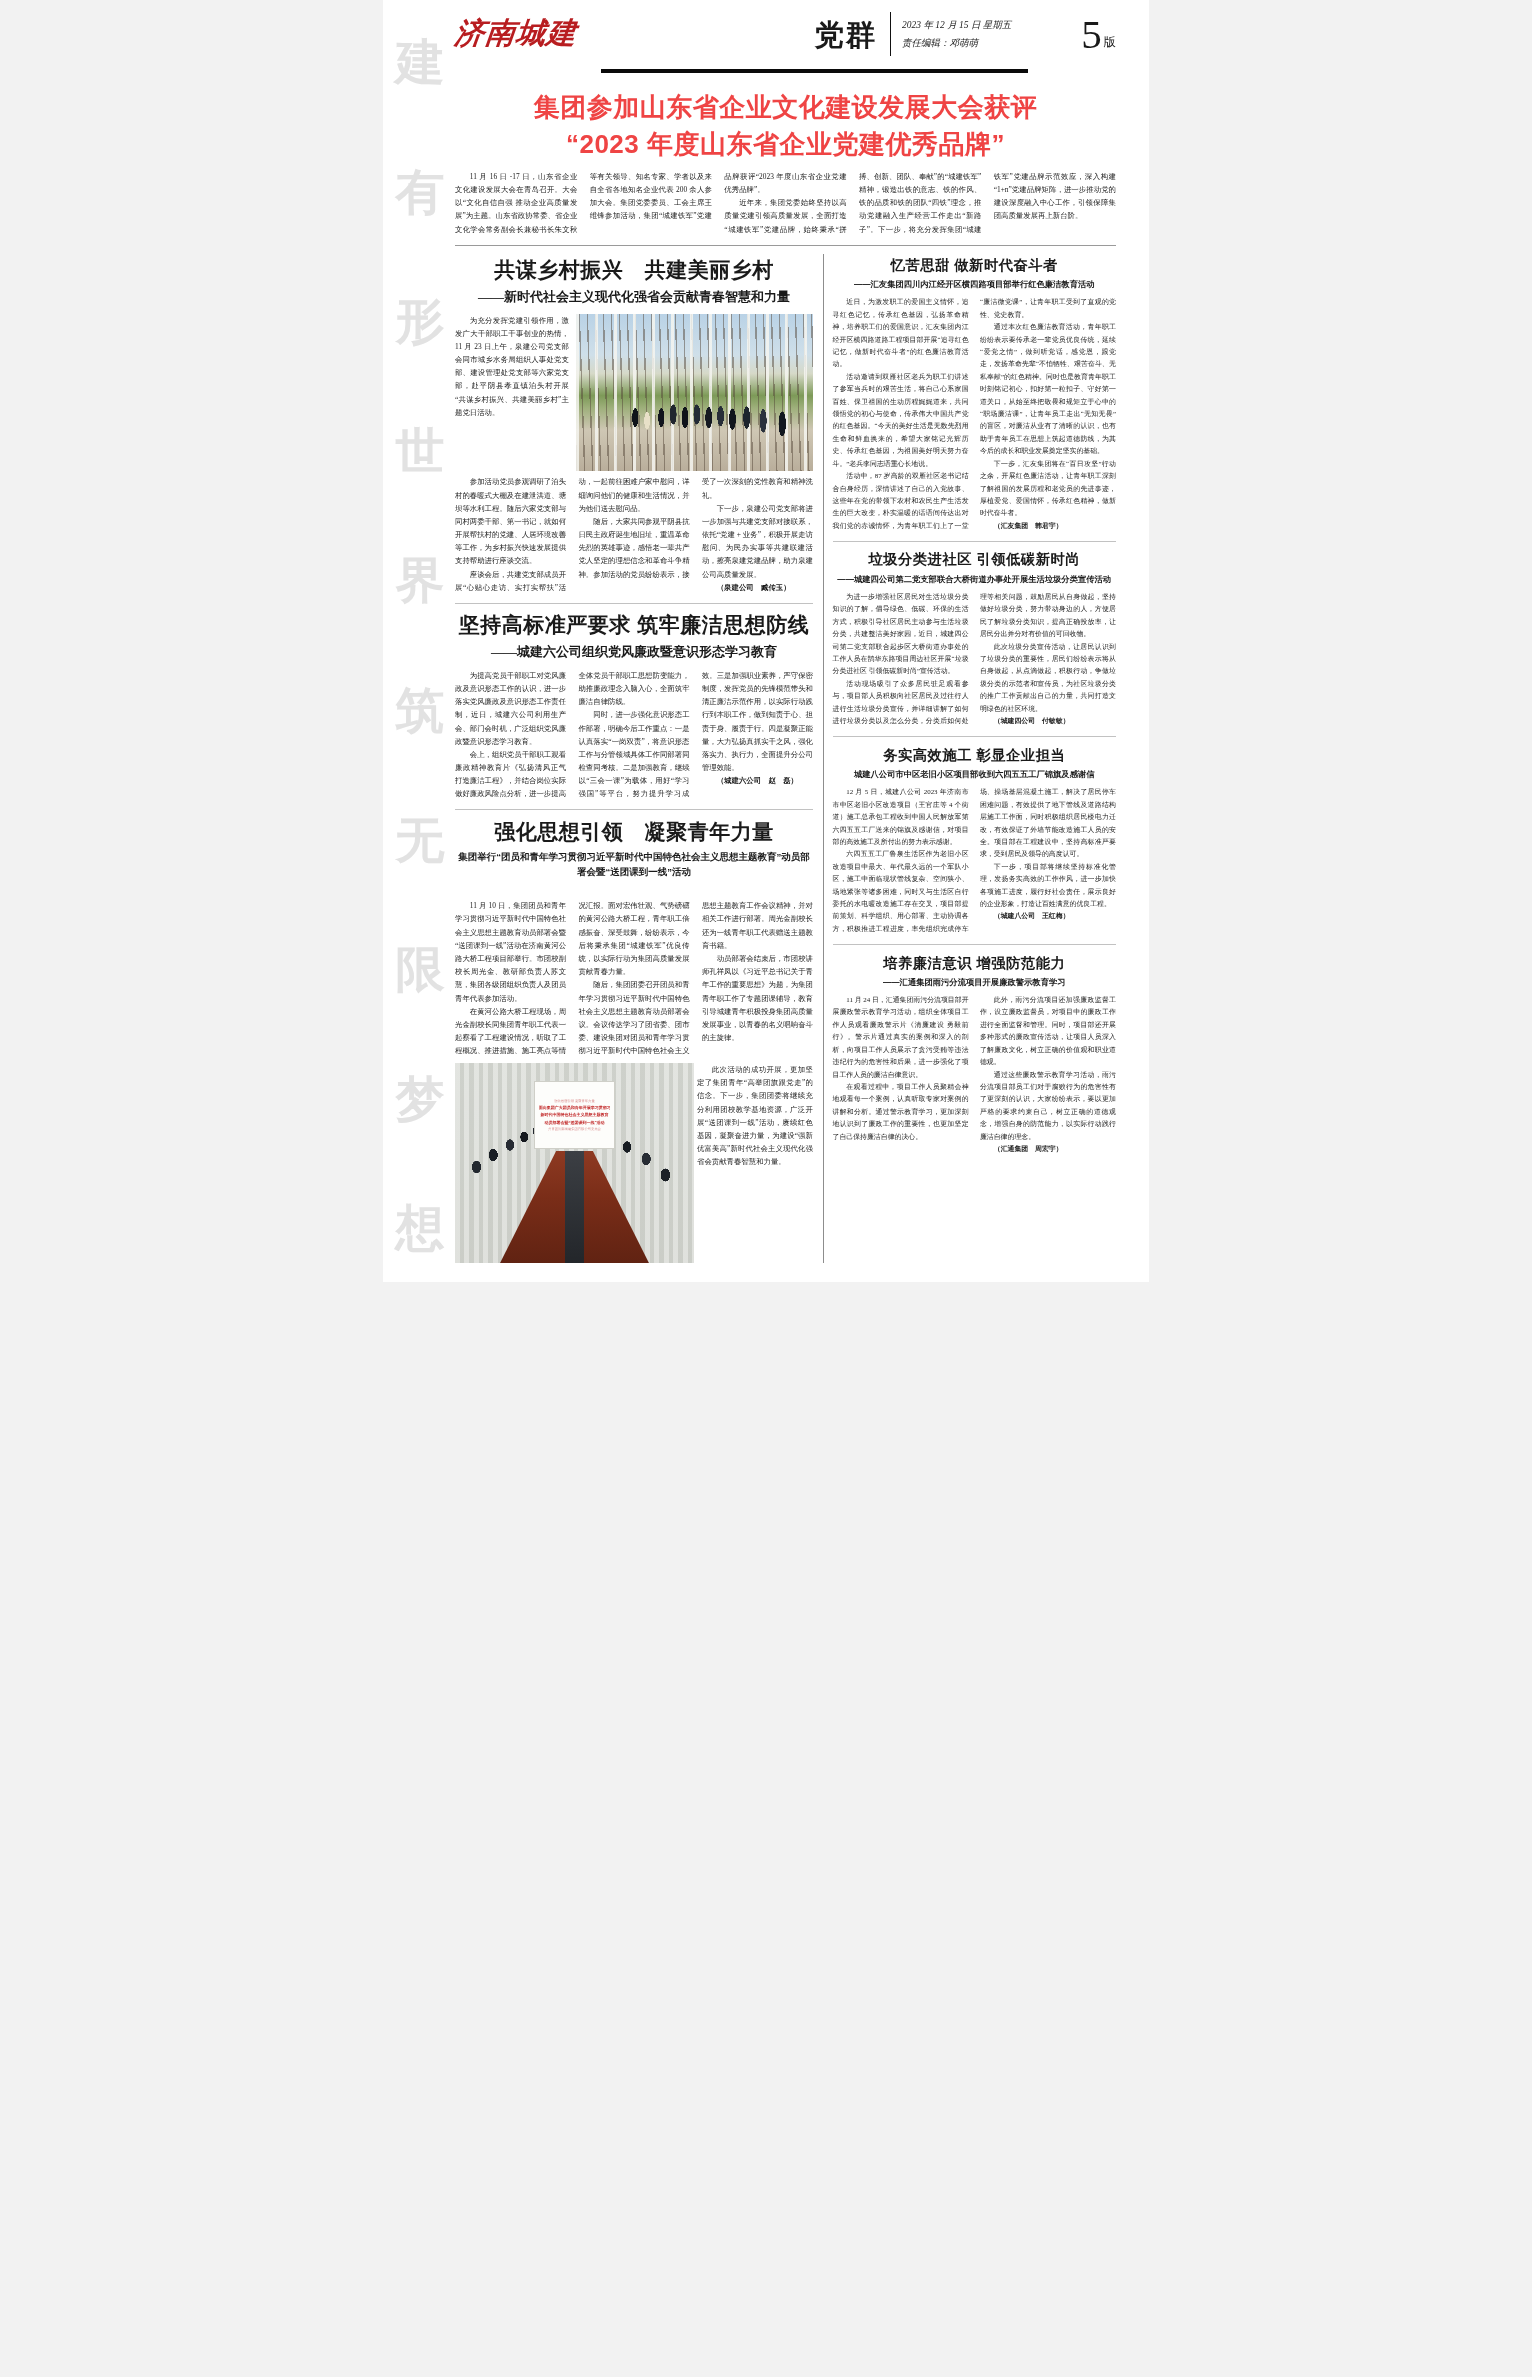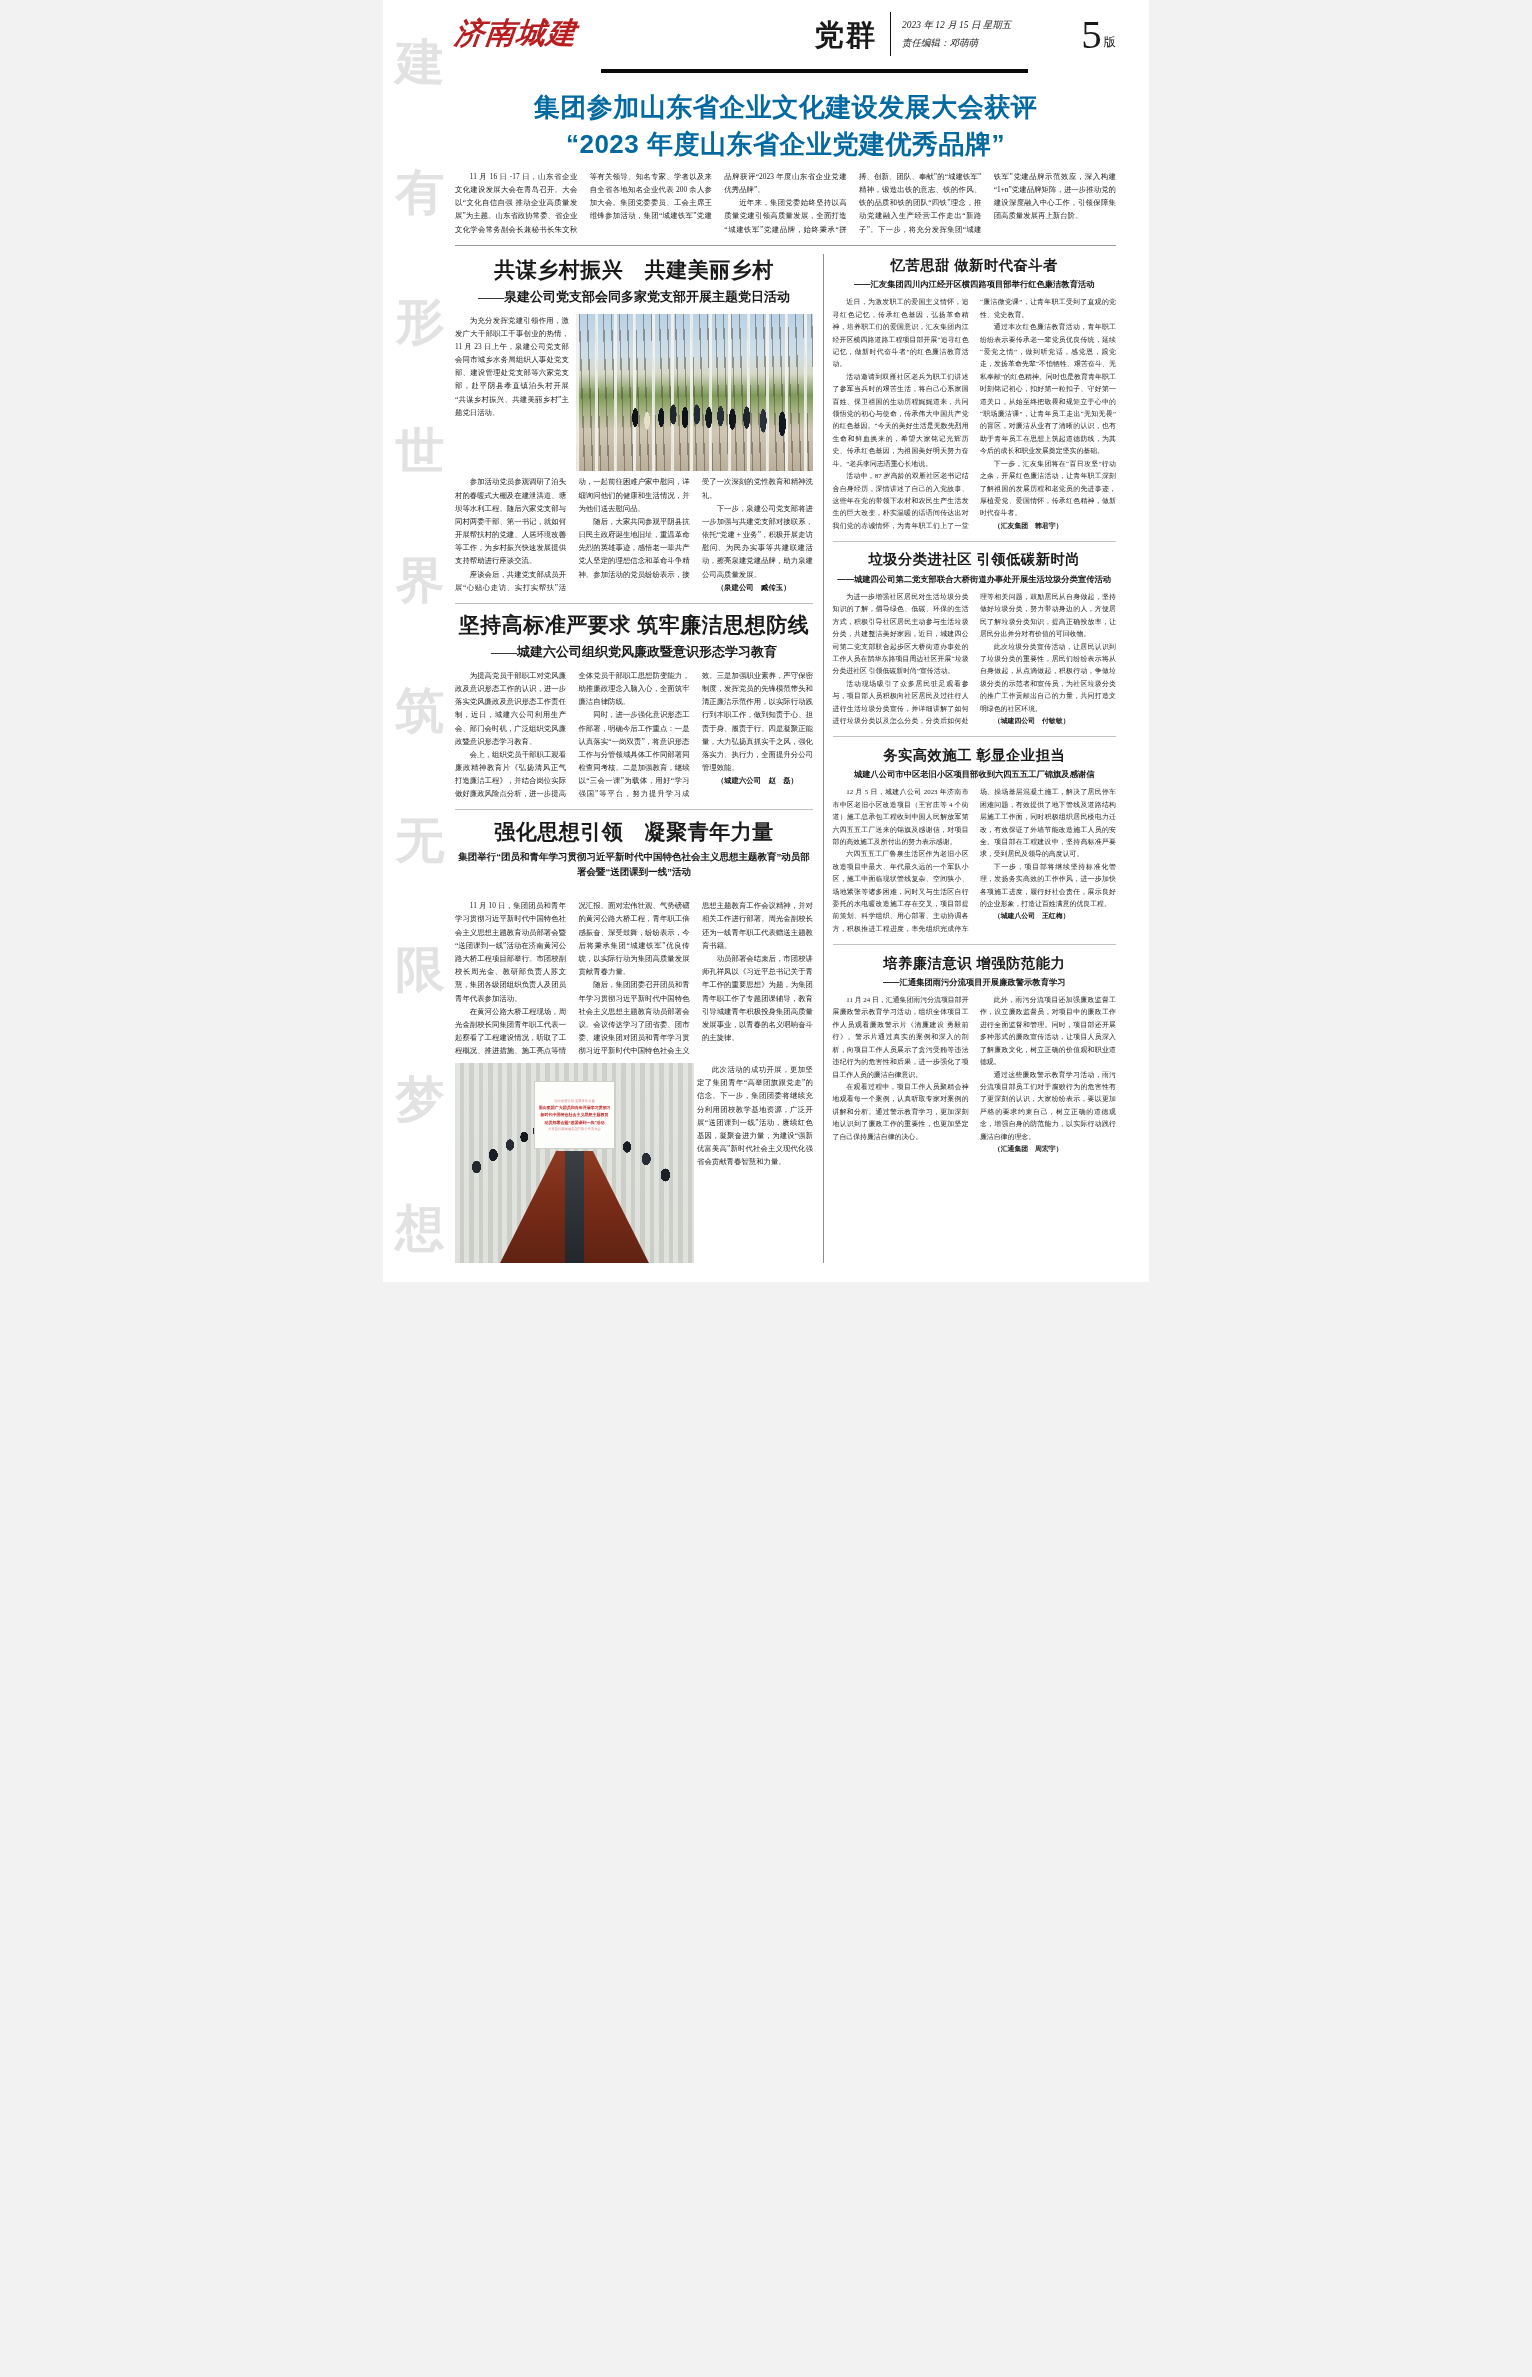--- a/index.html
+++ b/index.html
@@ -46,21 +46,21 @@
     font-style:italic;
   }
   .hdr-edition{position:absolute;right:0;top:16px;display:flex;align-items:flex-end;}
   .ed-num{font-size:41px;line-height:.9;font-family:"Liberation Serif","DejaVu Serif",serif;}
   .ed-char{font-size:12.4px;padding-left:1.9px;padding-bottom:1.9px;}
   .hdr-bar{position:absolute;left:146px;right:88px;bottom:0;height:4.3px;background:#0a0a0a;}
   
   .main-head{margin:16px 0 4.8px;text-align:center;}
   .main-head .l1,.main-head .l2{
     font-family:"Liberation Sans","DejaVu Sans",sans-serif;font-weight:900;
-    font-size:26px;line-height:1.42;letter-spacing:0.5px;color:#0369a1;
+    font-size:26px;line-height:1.42;letter-spacing:0.5px;color:#ef4444;
   }
   
   .body-txt p{margin:0;text-align:justify;text-justify:inter-character;
     font-size:7.4px;line-height:1.78;text-indent:2em;}
   .cols5{column-count:5;column-gap:12.4px;margin-top:6.7px;}
   .cols3{column-count:3;column-gap:12.4px;}
   .cols2{column-count:2;column-gap:11.4px;}
   .divider{border:0;border-top:0.5px solid #9a9a9a;margin:9.5px 0 7.6px;}
   .thin-rule{border:0;border-top:0.5px solid #c2c2c2;margin:8.6px 0;}
   
@@ -213,21 +213,21 @@
     </section>
 
     <hr class="divider">
 
     <div class="zone">
 
       <div class="zone-left">
 
         <section>
           <div class="art-head">共谋乡村振兴　共建美丽乡村</div>
-          <div class="art-sub">——泉建公司党支部会同多家党支部开展主题党日活动</div>
+          <div class="art-sub">——新时代社会主义现代化强省会贡献青春智慧和力量</div>
           <div class="b-row">
             <div class="b-col1 body-txt">
               <p>为充分发挥党建引领作用，激发广大干部职工干事创业的热情，11 月 23 日上午，泉建公司党支部会同市城乡水务局组织人事处党支部、建设管理处党支部等六家党支部，赴平阴县孝直镇泊头村开展“共谋乡村振兴、共建美丽乡村”主题党日活动。</p>
             </div>
             <div class="photo-rural" title="党员干部赴泊头村参观调研合影"></div>
           </div>
           <div class="b-below body-txt">
             <p>参加活动党员参观调研了泊头村的春暖式大棚及在建泄洪道、塘坝等水利工程。随后六家党支部与同村两委干部、第一书记，就如何开展帮扶村的党建、人居环境改善等工作，为乡村振兴快速发展提供支持帮助进行座谈交流。</p>
             <p>座谈会后，共建党支部成员开展“心贴心走访、实打实帮扶”活动，一起前往困难户家中慰问，详细询问他们的健康和生活情况，并为他们送去慰问品。</p>
             <p>随后，大家共同参观平阴县抗日民主政府诞生地旧址，重温革命先烈的英雄事迹，感悟老一辈共产党人坚定的理想信念和革命斗争精神。参加活动的党员纷纷表示，接受了一次深刻的党性教育和精神洗礼。</p>

